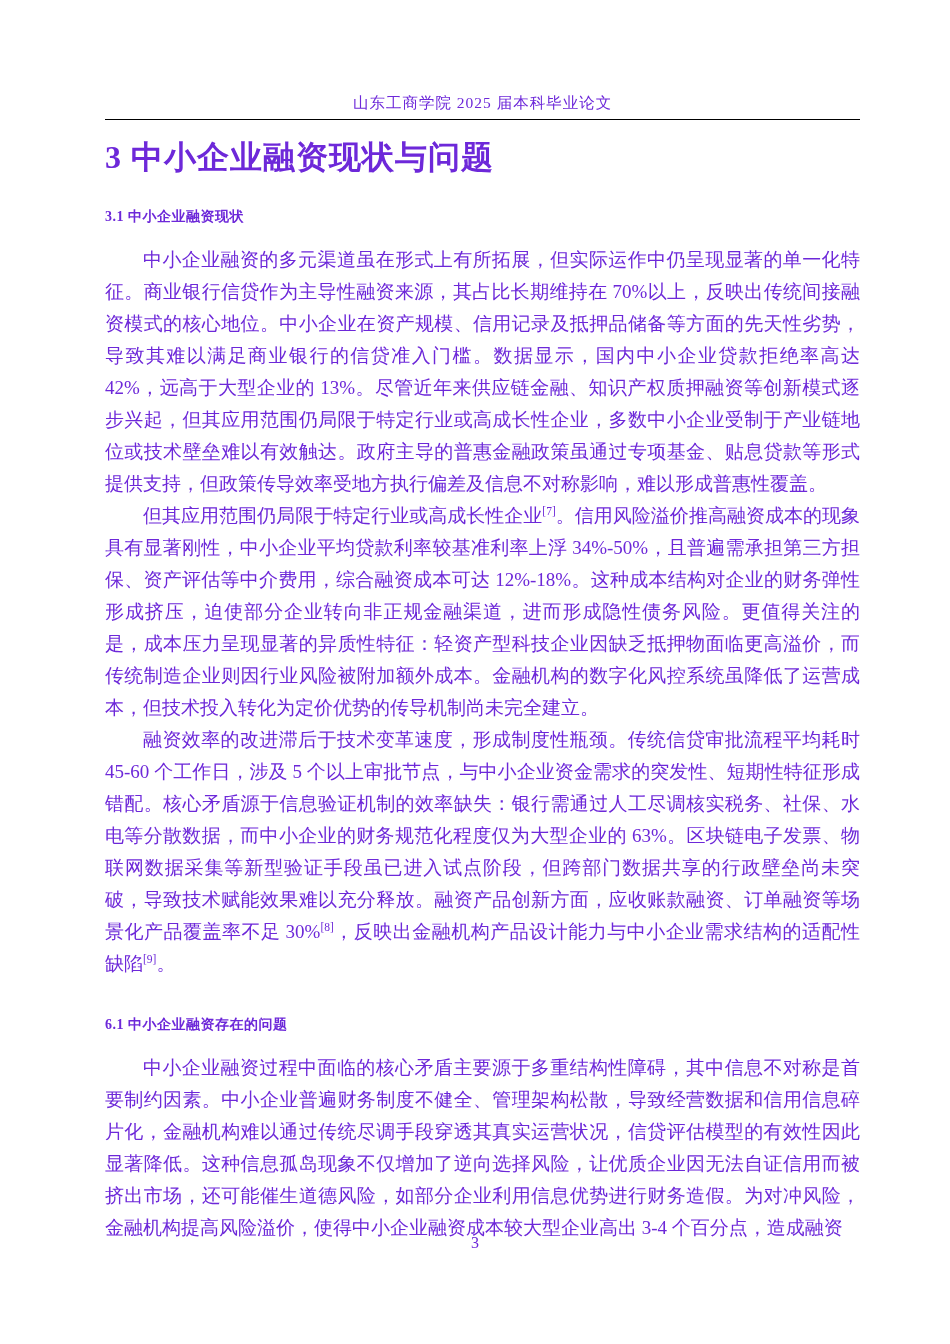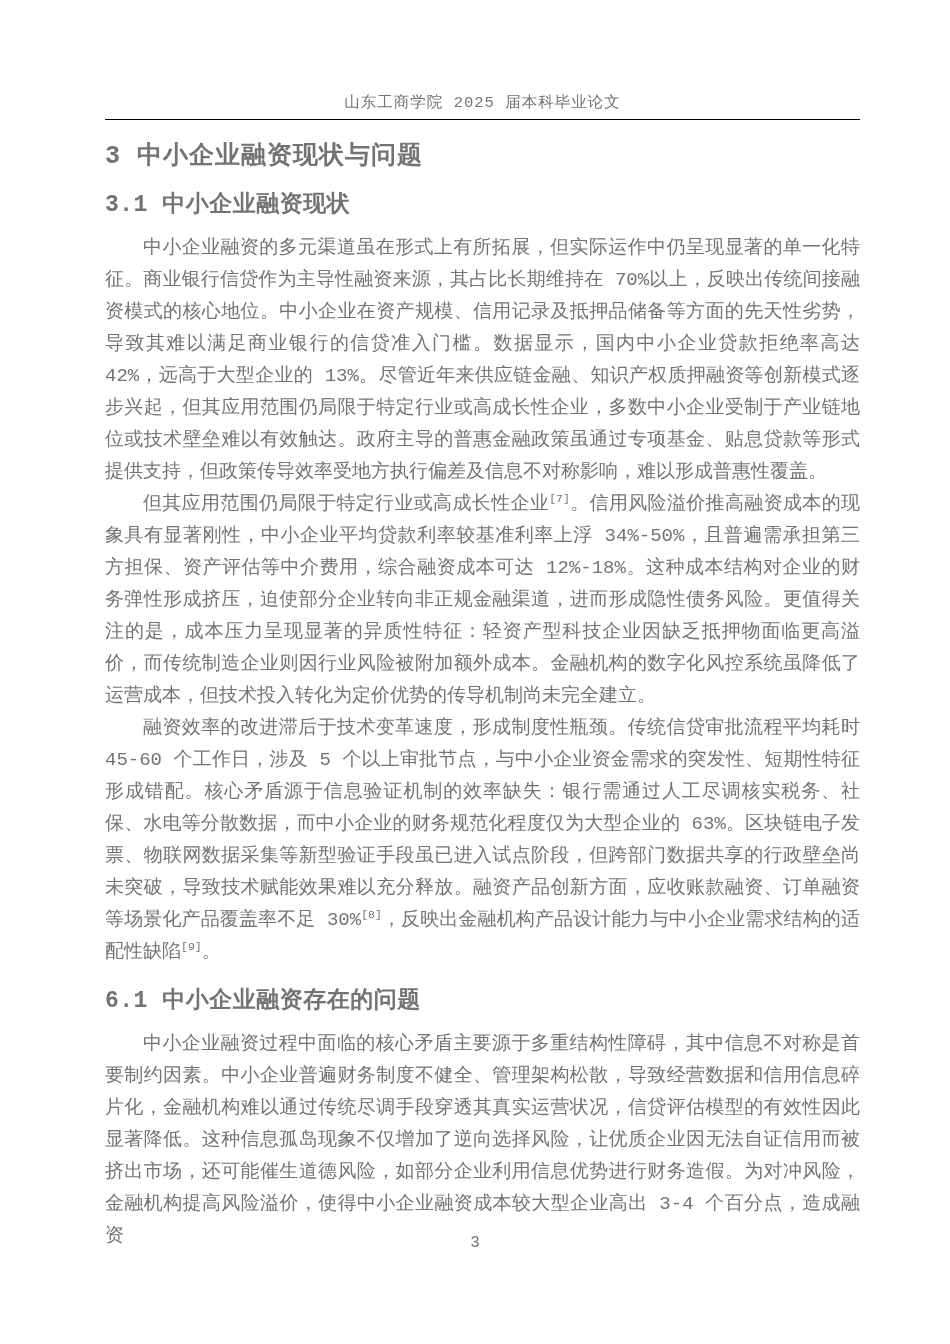--- a/index.html
+++ b/index.html
@@ -3,53 +3,53 @@
 <meta charset="utf-8">
 <style>
   * { margin: 0; padding: 0; box-sizing: border-box; }
   html, body { background: #ffffff; }
   .page {
     width: 950px;
     height: 1344px;
     background: #ffffff;
     position: relative;
     overflow: hidden;
-    font-family: Liberation Mono, monospace;
-    color: #737373;
+    font-family: Liberation Serif, serif;
+    color: #6d28d9;
   }
   .content {
     position: absolute;
     left: 105px;
     top: 0;
     width: 755px;
   }
   .page-header { padding-top: 94px; }
   .header-title {
     text-align: center;
     font-size: 15.5px;
     line-height: 18px;
     letter-spacing: 1px;
     padding-bottom: 7px;
   }
   .header-rule {
     height: 0;
     border-bottom: 1.5px solid #000000;
   }
   .chapter-title {
-    font-size: 25px;
+    font-size: 32px;
     font-weight: bold;
     line-height: 30px;
     margin-top: 22px;
     letter-spacing: 1px;
   }
   .section-title {
-    font-size: 23px;
+    font-size: 14px;
     font-weight: bold;
     line-height: 26px;
-    margin-top: 20px;
+    margin-top: 32px;
     margin-bottom: 14px;
     letter-spacing: 0.5px;
   }
   .body-para {
     font-size: 19px;
     line-height: 32px;
     text-align: justify;
     text-justify: inter-ideograph;
     text-indent: 2em;
   }

